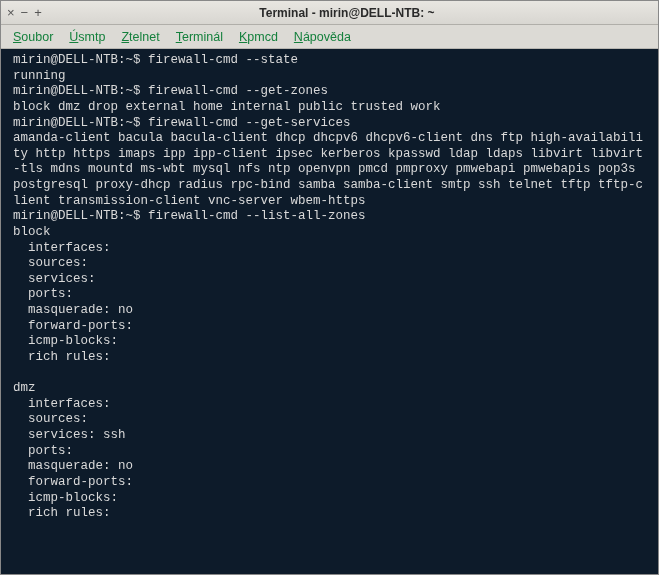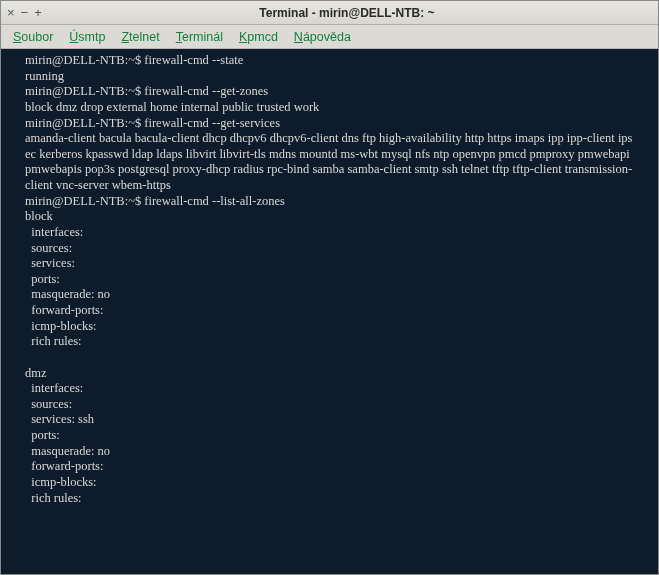--- a/index.html
+++ b/index.html
@@ -58,24 +58,24 @@
   }
   .menubar .item {
     padding: 2px 8px;
     cursor: pointer;
   }
   .menubar .item .ul { text-decoration: underline; }
   .terminal {
     flex: 1;
     background: #0d1b2a;
     color: #d9d9d9;
-    font-family: Liberation Serif, serif;
+    font-family: Liberation Mono, monospace;
     font-size: 12.5px;
     line-height: 1.25;
-    padding: 4px 24px;
+    padding: 4px 12px;
     overflow: hidden;
     white-space: pre-wrap;
     word-break: break-all;
   }
   .prompt-user { color: #d9d9d9; }
   .prompt-cmd { color: #d9d9d9; }
   .line { display: block; }
 </style>
 </head>
 <body>

